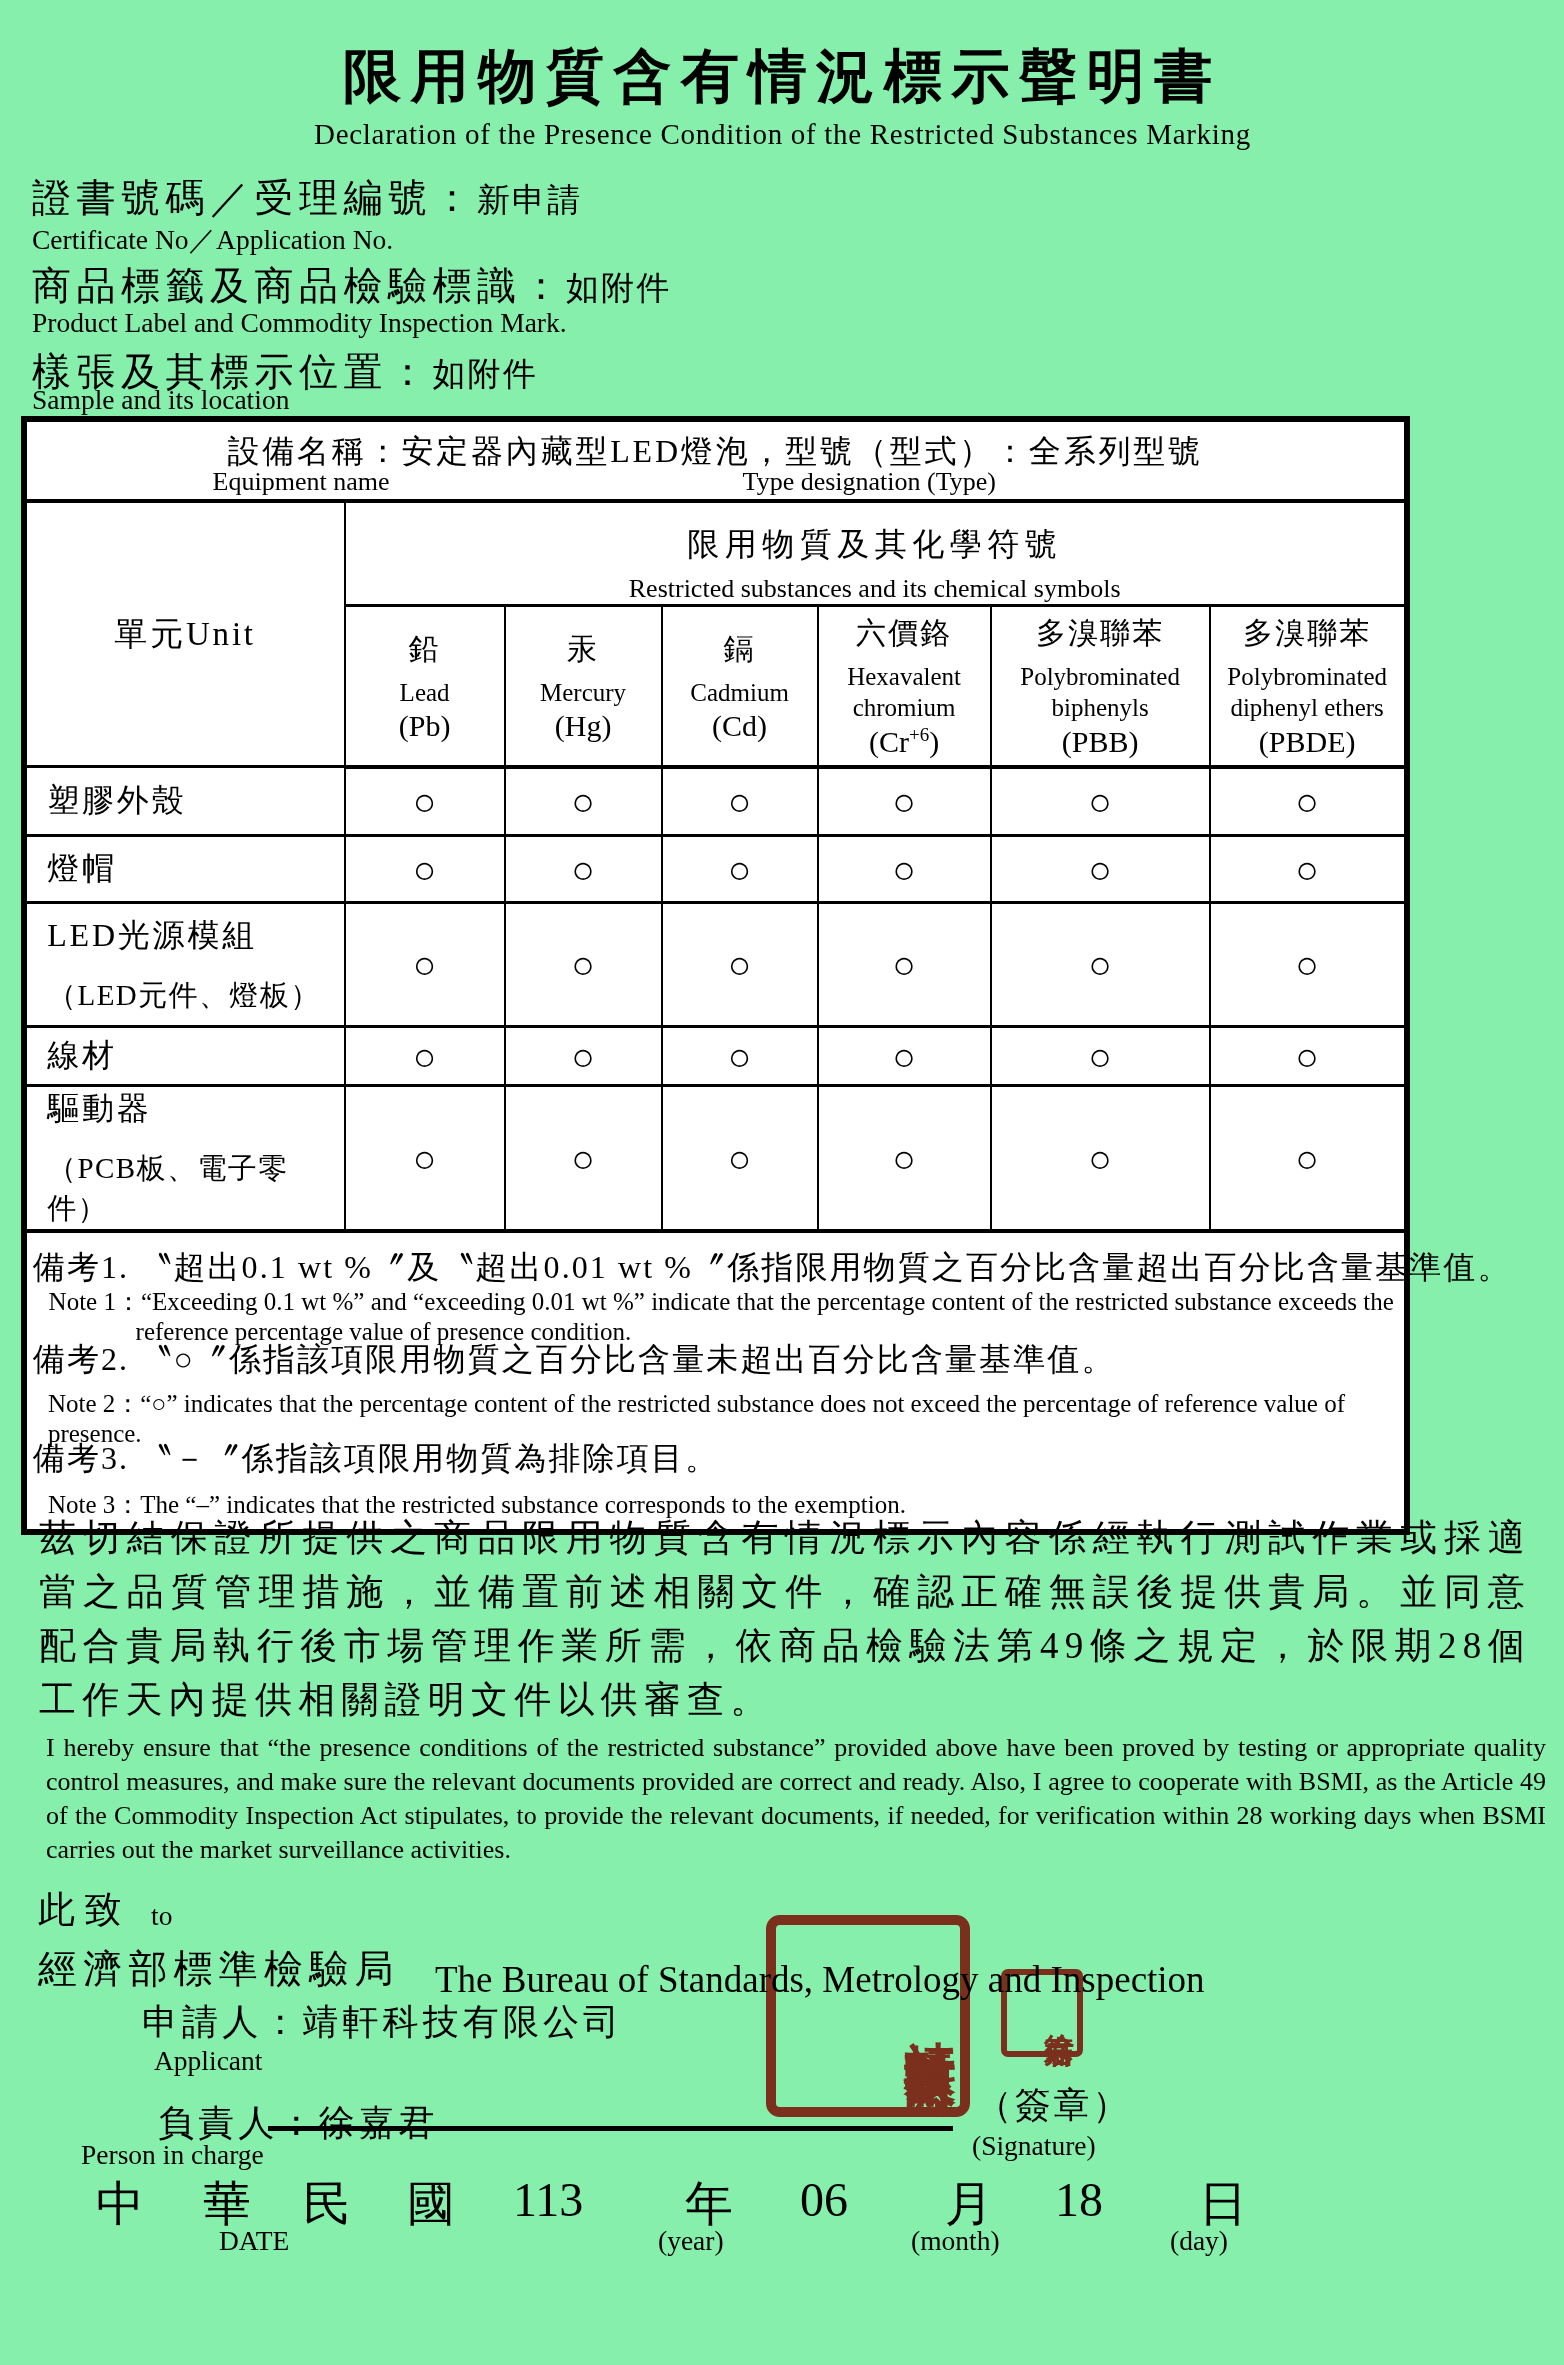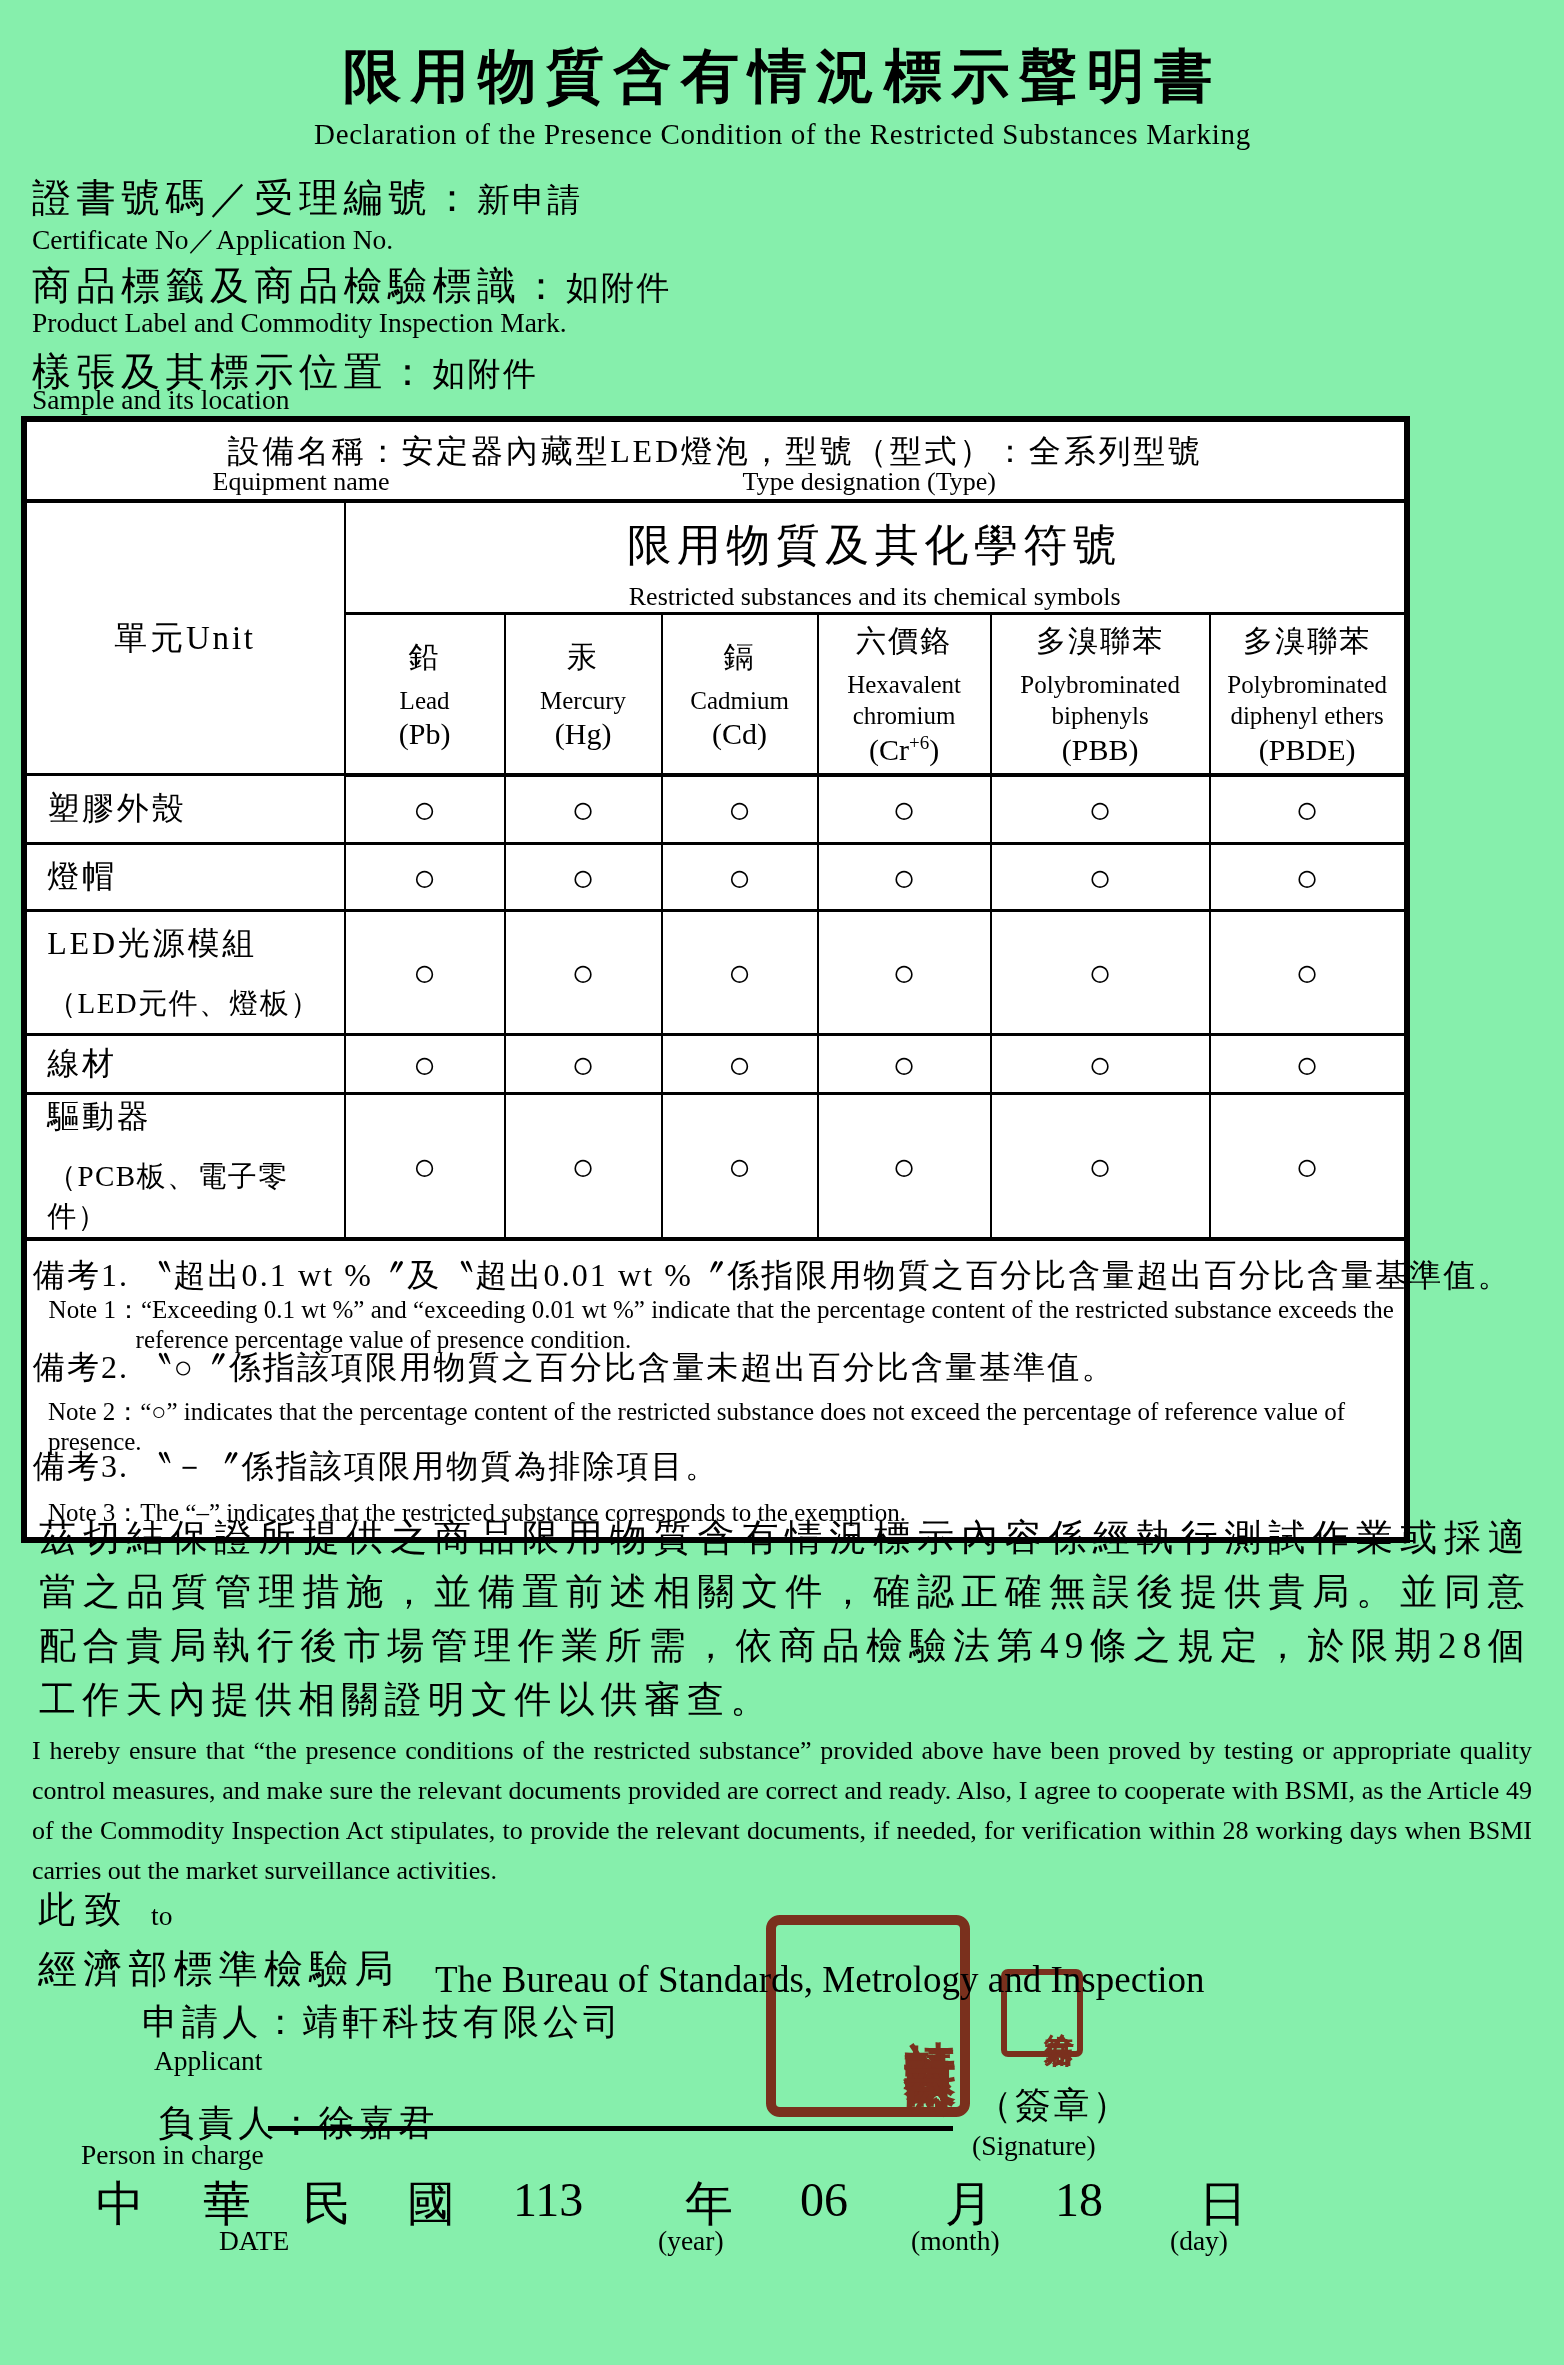--- a/index.html
+++ b/index.html
@@ -26,37 +26,37 @@
   tr.r-equip td{border-bottom-width:4.8px;}
   tr.r-subst td.c-subst{border-bottom-width:2.8px;}
   tr.r-heads td{border-bottom-width:4.8px;}
   tr.r-notes td{border-top-width:4.8px;}
   td.cell-equip{position:relative;height:77px;}
   .equip-zh{position:absolute;left:0;right:0;top:8.3px;text-align:center;font-size:32px;letter-spacing:2.8px;white-space:nowrap;}
   .equip-en1{position:absolute;left:186px;top:45px;font-size:26px;}
   .equip-en2{position:absolute;left:716px;top:45px;font-size:26px;}
   td.c-unit{text-align:center;font-size:33px;letter-spacing:2.8px;}
   td.c-subst{text-align:center;height:81px;}
-  .subst-zh{font-size:44px;letter-spacing:5.5px;margin-top:13px;}
+  .subst-zh{font-size:32px;letter-spacing:5.5px;margin-top:20px;}
   .subst-en{font-size:26px;margin-top:6.9px;}
   tr.r-heads td{text-align:center;height:158px;}
   .colhead-zh{font-size:30px;letter-spacing:2.1px;margin-bottom:6.9px;}
   .colhead-en{font-size:25px;line-height:1.25;}
   .colhead-sym{font-size:30px;margin-top:1px;}
   .colhead-sym sup{font-size:19px;}
   tr.r-data td.unitname{padding-left:20.6px;font-size:32px;letter-spacing:2.8px;}
   tr.r-data td.mark{text-align:center;font-size:39px;font-weight:400;}
   .u2{font-size:29px;letter-spacing:1.4px;margin-top:18px;}
   td.cell-notes{position:relative;height:296px;}
   .note-zh{position:absolute;font-size:32px;letter-spacing:2.1px;white-space:nowrap;}
   .note-en{position:absolute;font-size:25px;}
   .n1en{width:1280px;padding-left:87px;text-indent:-87px;}
   
   .decl-zh{left:39px;top:1511px;width:1492px;font-size:37px;line-height:54px;letter-spacing:6.2px;text-align:justify;text-justify:inter-character;}
-  .decl-en{left:32px;top:1731px;width:1500px;font-size:26px;line-height:40px;text-align:justify;}
+  .decl-en{left:46px;top:1731px;width:1500px;font-size:26px;line-height:34px;text-align:justify;}
   
   .to-zh{left:38px;top:1885px;font-size:37px;letter-spacing:9.6px;}
   .to-en{left:151px;top:1900px;font-size:27.5px;}
   .bureau-zh{left:38px;top:1942px;font-size:39px;letter-spacing:6.2px;}
   .bureau-en{left:435px;top:1958px;font-size:37px;}
   .applicant-zh{left:142px;top:1998px;font-size:36px;letter-spacing:4.1px;}
   .applicant-en{left:154px;top:2045px;font-size:27.5px;}
   .person-zh{left:158px;top:2074px;font-size:36px;letter-spacing:4.1px;margin-top:25px;}
   .sig-line{left:268px;top:2126px;width:685px;height:4.8px;background:#000;}
   .sig-zh{left:976px;top:2081px;font-size:36px;letter-spacing:2.8px;font-family:Liberation Serif, serif;}

